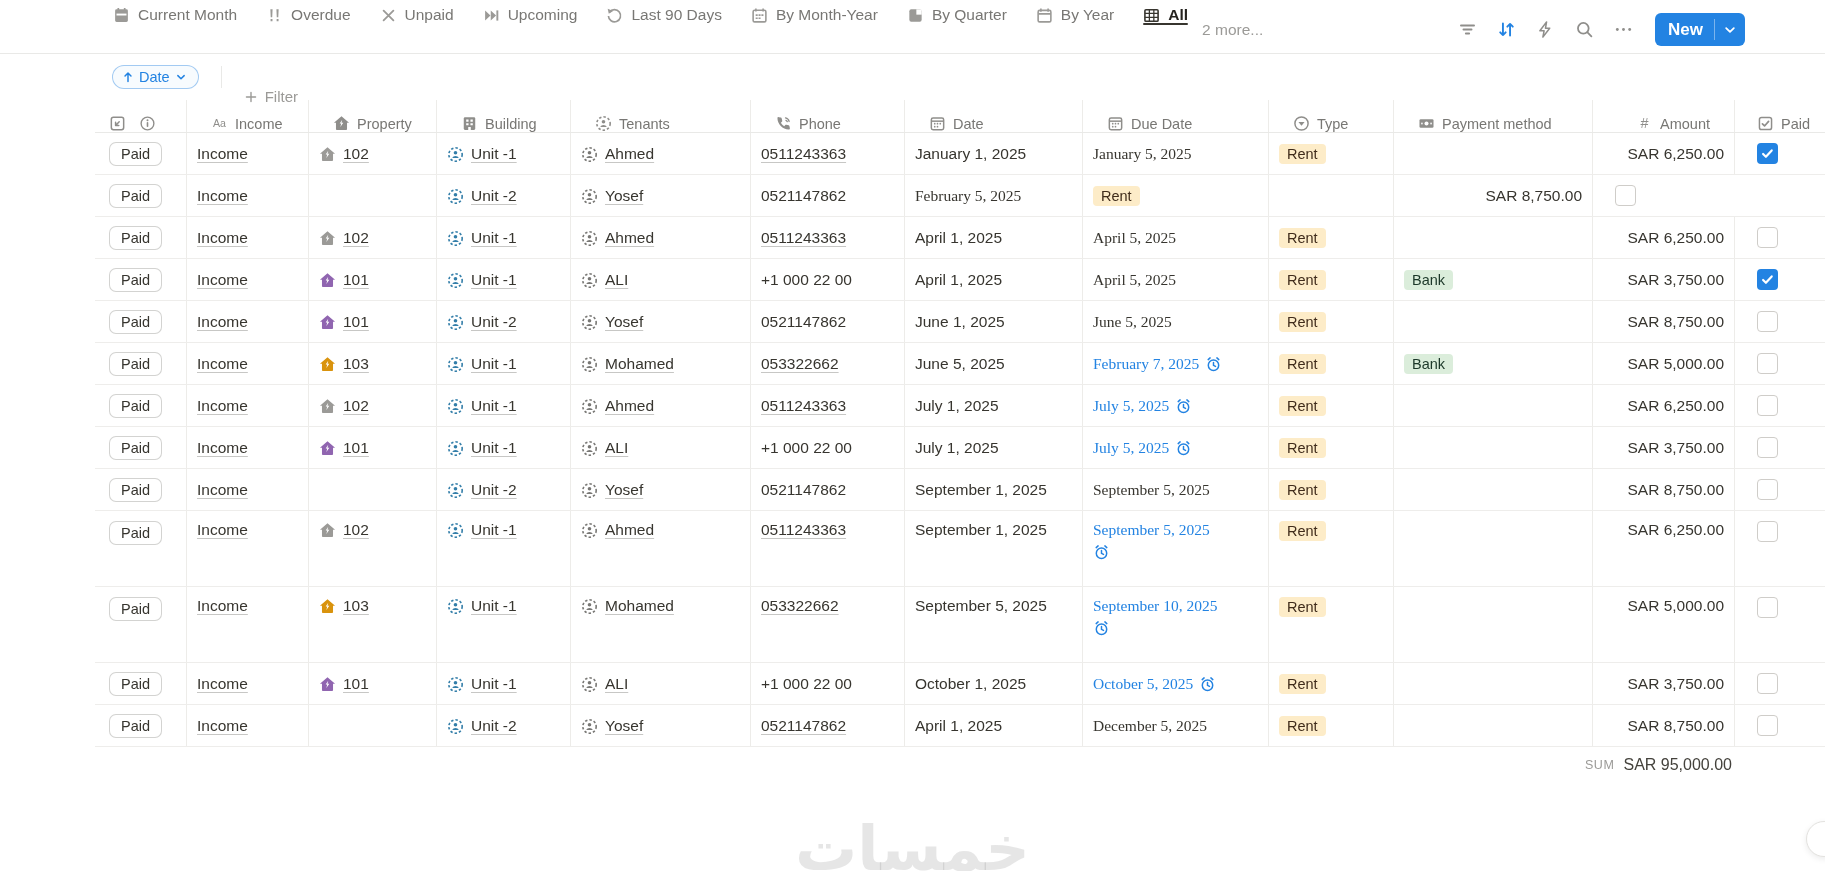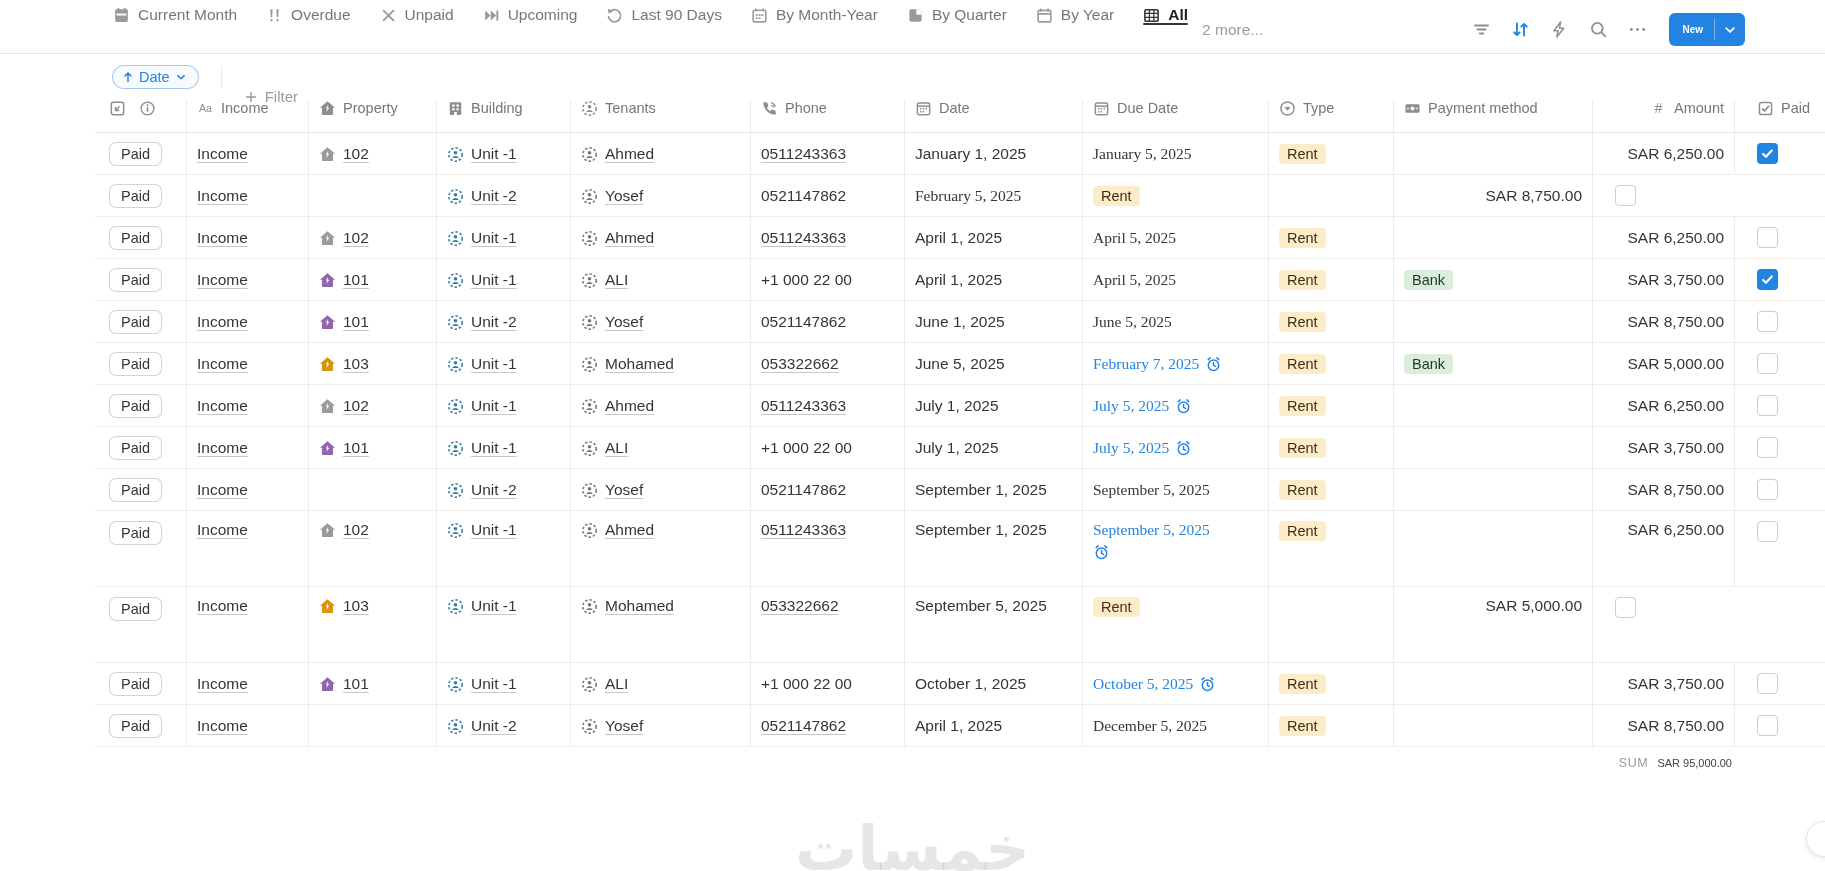--- a/index.html
+++ b/index.html
@@ -41,21 +41,21 @@
   .tab.active::after { content:""; position:absolute; left:0; right:0; bottom:-1px;
                        height:2px; background:#37352f; border-radius:1px; }
   .more-views { display:flex; align-items:center; margin-left:14px;
                 font-size:15.5px; color:#9b9a97; cursor:pointer; }
   .tabs-right { margin-left:auto; display:flex; align-items:center; gap:20px; }
   .tool-icon { width:19px; height:19px; color:#8f8e8b; cursor:pointer; }
   .tool-icon.blue { color:var(--blue); }
   .new-btn { display:flex; align-items:stretch; height:33px; border-radius:6px;
              overflow:hidden; background:var(--blue); color:#fff; cursor:pointer; margin-left:2px; }
   .new-btn-label { display:flex; align-items:center; padding:0 11px 0 13px;
-                   font-size:10px; font-weight:700; }
+                   font-size:17px; font-weight:700; }
   .new-btn-divider { width:1px; background:rgba(255,255,255,.4); margin:6px 0; }
   .new-btn-chevron { display:flex; align-items:center; padding:0 8px; }
   .new-btn-chevron .icon { width:14px; height:14px; }
 
   
   .controls-row { display:flex; align-items:center; height:46px; padding-left:112px; }
   .sort-chip { display:flex; align-items:center; gap:4px; padding:3px 10px 3px 8px;
                border:1px solid rgba(35,131,226,.4); background:#f7fbfe; border-radius:999px;
                color:var(--blue); font-size:14.5px; font-weight:500; cursor:pointer; }
   .sort-chip .icon { width:14px; height:14px; }
@@ -64,21 +64,21 @@
                 font-size:15px; cursor:pointer;margin-top:39px; }
   .filter-add .icon { width:14px; height:14px; }
 
   
   .table { margin-left:95px; width:1730px; }
   .thead, .tr {
     display:grid;
     grid-template-columns:91px 122px 128px 134px 180px 154px 178px 186px 125px 199px 142px 91px;
   }
   .thead { height:33px; border-bottom:1px solid #e9e9e7; }
-  .th { display:flex; align-items:flex-start; gap:7px; padding:0 10px;
+  .th { display:flex; align-items:flex-end; gap:7px; padding:0 24px;
         font-size:14.5px; color:#787774; white-space:nowrap; overflow:hidden; cursor:pointer; }
   .th .icon { width:17px; height:17px; color:#8f8e8b; }
   .th.c-gutter { gap:13px; padding-left:14px; }
   .th.c-amount { justify-content:flex-end; }
   .th + .th, .td + .td { border-left:1px solid #edece9; }
 
   .tr { height:42px; border-bottom:1px solid #eeedeb; }
   .tr.tall { height:76px; }
   .td { display:flex; align-items:center; gap:7px; padding:0 10px;
         font-size:15.5px; color:#37352f; white-space:nowrap; overflow:hidden; }
@@ -102,21 +102,21 @@
   .c-paid { padding-left:22px; }
   .cb { width:21px; height:21px; border-radius:4px; border:1.5px solid #cfcdc9;
         background:#fff; cursor:pointer; display:flex; align-items:center; justify-content:center; }
   .cb.checked { border:none; background:var(--blue); }
   .cb .icon { width:15px; height:15px; margin:0; }
 
   
   .footer-row { width:1730px; margin-left:95px; display:flex; justify-content:flex-end;
                 align-items:center; gap:9px; padding:9px 93px 0 0; }
   .sum-label { font-size:12.5px; letter-spacing:.6px; color:#9b9a97; }
-  .sum-value { font-size:11px; color:#44423c; }
+  .sum-value { font-size:16px; color:#44423c; }
 
   .watermark { position:absolute; left:50%; bottom:-14px; transform:translateX(-50%);
                font-family:"DejaVu Sans",sans-serif; font-weight:700; font-size:62px;
                color:rgba(100,100,100,.16); pointer-events:none; direction:rtl; }
   .help-bubble { position:absolute; right:-17px; bottom:14px; width:36px; height:36px;
                  border-radius:50%; background:#fff; border:1px solid #e3e2df;
                  box-shadow:0 2px 6px rgba(0,0,0,.08); cursor:pointer; }
 </style>
 </head>
 <body>
@@ -1044,20 +1044,31 @@
               </svg>
             </span>
             <span class="u link">Mohamed</span>
           </div>
           <div class="td c-phone">
             <span class="u phone-val">053322662</span>
           </div>
           <div class="td c-date">
             <span>September 5, 2025</span>
           </div>
+          <div class="td c-due">
+            <div class="due-wrap reminder two">
+              <span>September 10, 2025</span>
+              <span class="icon">
+                <svg viewBox="0 0 16 16">
+                  <circle cx="8" cy="8.7" r="4.9" fill="none" stroke="currentColor" stroke-width="1.4"></circle>
+                  <path fill="none" stroke="currentColor" stroke-width="1.4" stroke-linecap="round" d="M8 6.1v2.7l1.9 1M3 3.4l1.8-1.6M13 3.4l-1.8-1.6"></path>
+                </svg>
+              </span>
+            </div>
+          </div>
           <div class="td c-type">
             <span class="chip chip-rent">Rent</span>
           </div>
           <div class="td c-payment"></div>
           <div class="td c-amount">
             <span>SAR 5,000.00</span>
           </div>
           <div class="td c-paid">
             <span class="cb"></span>
           </div>

